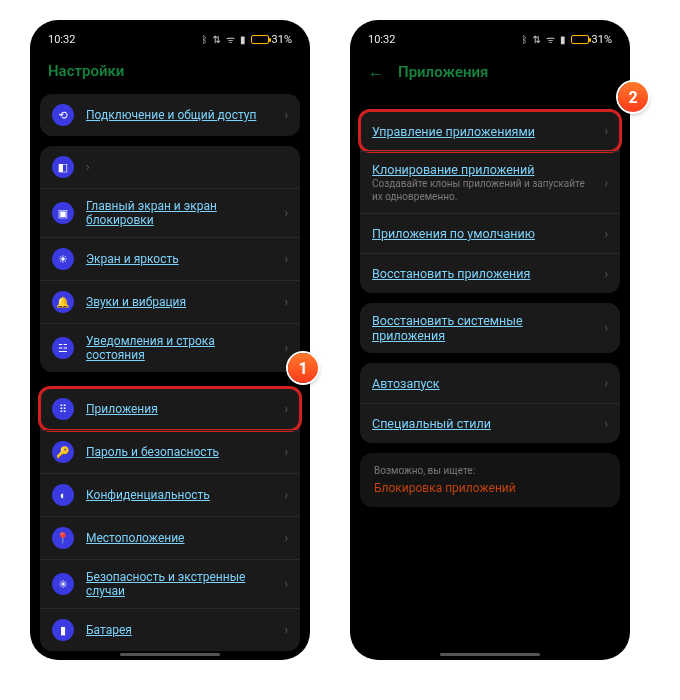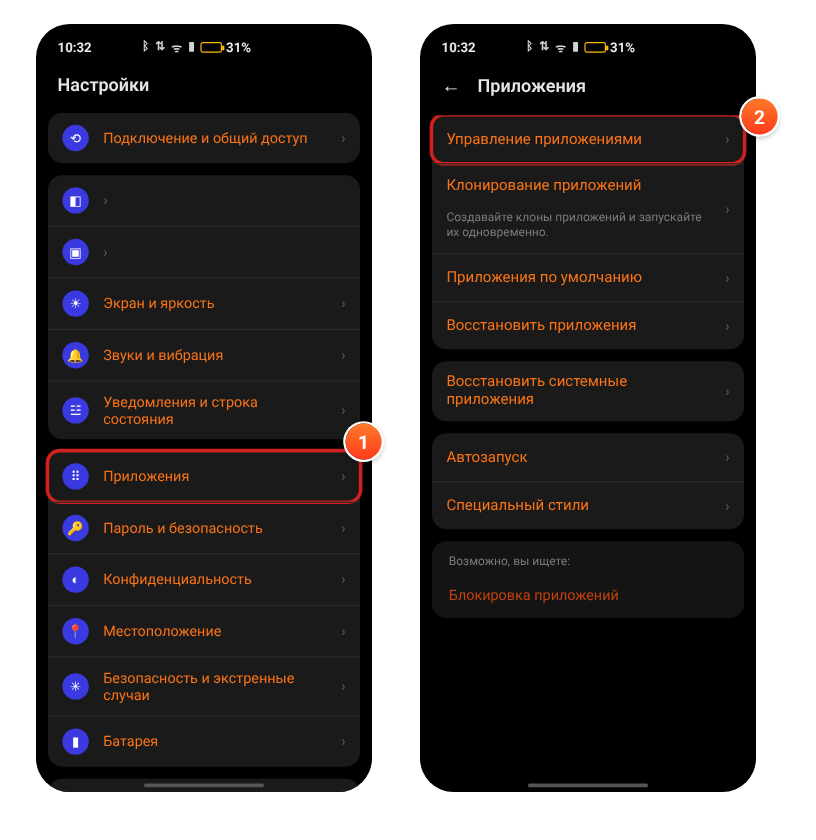--- a/index.html
+++ b/index.html
@@ -21,45 +21,46 @@
     overflow: hidden;
     position: relative;
     color: #eaeaea;
     font-size: 12px;
     padding-top: 6px;
   }
   
   .statusbar {
     height: 26px;
     display: flex;
+    justify-content: space-between;
     align-items: center;
     padding: 0 18px;
     font-size: 11px;
-    font-weight: 700;
+    font-weight: 400;
     gap: 42px;
   }
   .status-right { display: flex; align-items: center; gap: 5px; }
   .status-right .ico { font-size: 10px; opacity: .9; }
   .batt {
     display:inline-flex; align-items:center; gap:3px;
   }
   .batt-shell {
     width: 18px; height: 9px; border:1px solid #ffb800; border-radius:2px; position:relative;
   }
   .batt-shell::after{content:"";position:absolute;right:-3px;top:2px;width:2px;height:4px;background:#ffb800;border-radius:1px;}
   .batt-fill{height:100%;width:31%;background:#ffb800;}
   
   .header {
     padding: 10px 18px 14px;
     display:flex;
     align-items:center;
     gap:14px;
     font-size: 15px;
     font-weight:600;
-    color:#e5e5e5;
+    color:#15803d;
   }
   .back-arrow { font-size:16px; }
   
   .content { padding: 0 10px 10px; overflow:hidden; }
   .group {
     background:#1a1a1a;
     border-radius:12px;
     margin-bottom:10px;
   }
   .row {
@@ -70,43 +71,44 @@
     position:relative;
     min-height:40px;
   }
   .row + .row { border-top:1px solid #2a2a2a; }
   .row .icon {
     width:22px;height:22px;border-radius:50%;
     background:#3a3ae0;
     display:flex;align-items:center;justify-content:center;
     font-size:11px;color:#fff;flex:0 0 22px;
   }
-  .row .label { flex:1; font-size:12px; color:#f97316; }
-  .row .sub { font-size:10px; color:#7a7a7a; margin-top:14px; line-height:1.25;}
+  .row .label { flex:1; font-size:12px; color:#7dd3fc;text-decoration:underline; }
+  .row .sub { font-size:10px; color:#7a7a7a; margin-top:1px; line-height:1.25;}
   .row .chev { color:#5a5a5a; font-size:12px; }
   .row.plain .label { font-size:12.5px; }
   .highlight {
     outline: 3px solid #d12020;
     outline-offset: -1px;
     border-radius: 10px;
+    margin-top: 16px;
   }
   
   .badge {
     position:absolute;
     width:30px;height:30px;border-radius:50%;
     background:linear-gradient(#ff7a2b,#ff3a1a);
     color:#fff;font-weight:700;font-size:16px;
     display:flex;align-items:center;justify-content:center;
     box-shadow:0 0 0 2px #fff, 0 2px 5px rgba(0,0,0,.4);
     z-index:10;
   }
   .hint-sec {
     background:#141414;border-radius:12px;padding:12px 14px;margin-top:6px;
   }
-  .hint-sec .htitle{font-size:10px;color:#7a7a7a;margin-bottom:15px;}
+  .hint-sec .htitle{font-size:10px;color:#7a7a7a;margin-bottom:5px;}
   .hint-sec .hitem{font-size:12px;color:#c2410c;}
   .col { display:flex; flex-direction:column; }
   .home-ind{position:absolute;bottom:4px;left:50%;transform:translateX(-50%);width:100px;height:3px;background:#555;border-radius:2px;}
 </style>
 </head>
 <body>
 
 <div class="phone">
   <div class="statusbar">
     <span>10:32</span>
@@ -134,20 +136,21 @@
       </div>
     </div>
 
     <div class="group">
       <div class="row">
         <span class="icon">◧</span>
         <span class="chev">›</span>
       </div>
       <div class="row">
         <span class="icon">▣</span>
+        <span class="label">Главный экран и экран блокировки</span>
         <span class="chev">›</span>
       </div>
       <div class="row">
         <span class="icon">☀</span>
         <span class="label">Экран и яркость</span>
         <span class="chev">›</span>
       </div>
       <div class="row">
         <span class="icon">🔔</span>
         <span class="label">Звуки и вибрация</span>

